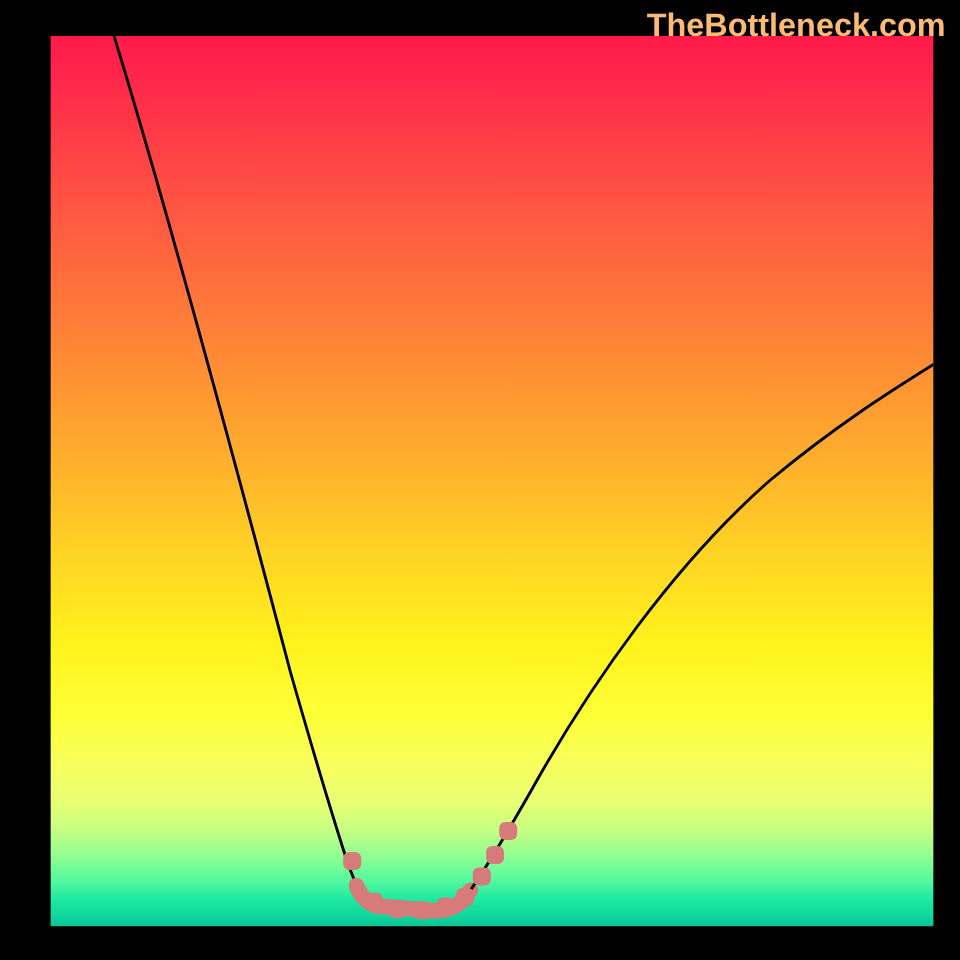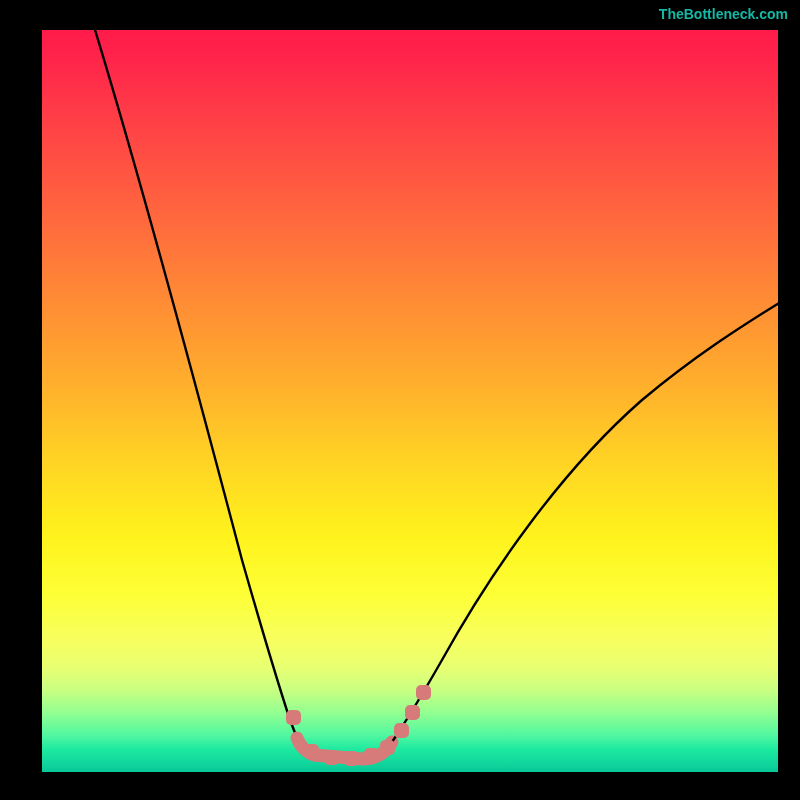--- a/index.html
+++ b/index.html
@@ -8,22 +8,22 @@
     height: 800px;
     background: #000;
     position: relative;
     font-family: Arial, sans-serif;
     overflow: hidden;
   }
   .watermark {
     position: absolute;
     top: 6px;
     right: 12px;
-    color: #14b8a6;
-    font-size: 14px;
+    color: #fdba74;
+    font-size: 27px;
     font-weight: bold;
     z-index: 10;
   }
   .plot-area {
     position: absolute;
     left: 42px;
     top: 30px;
     width: 736px;
     height: 742px;
     overflow: hidden;

